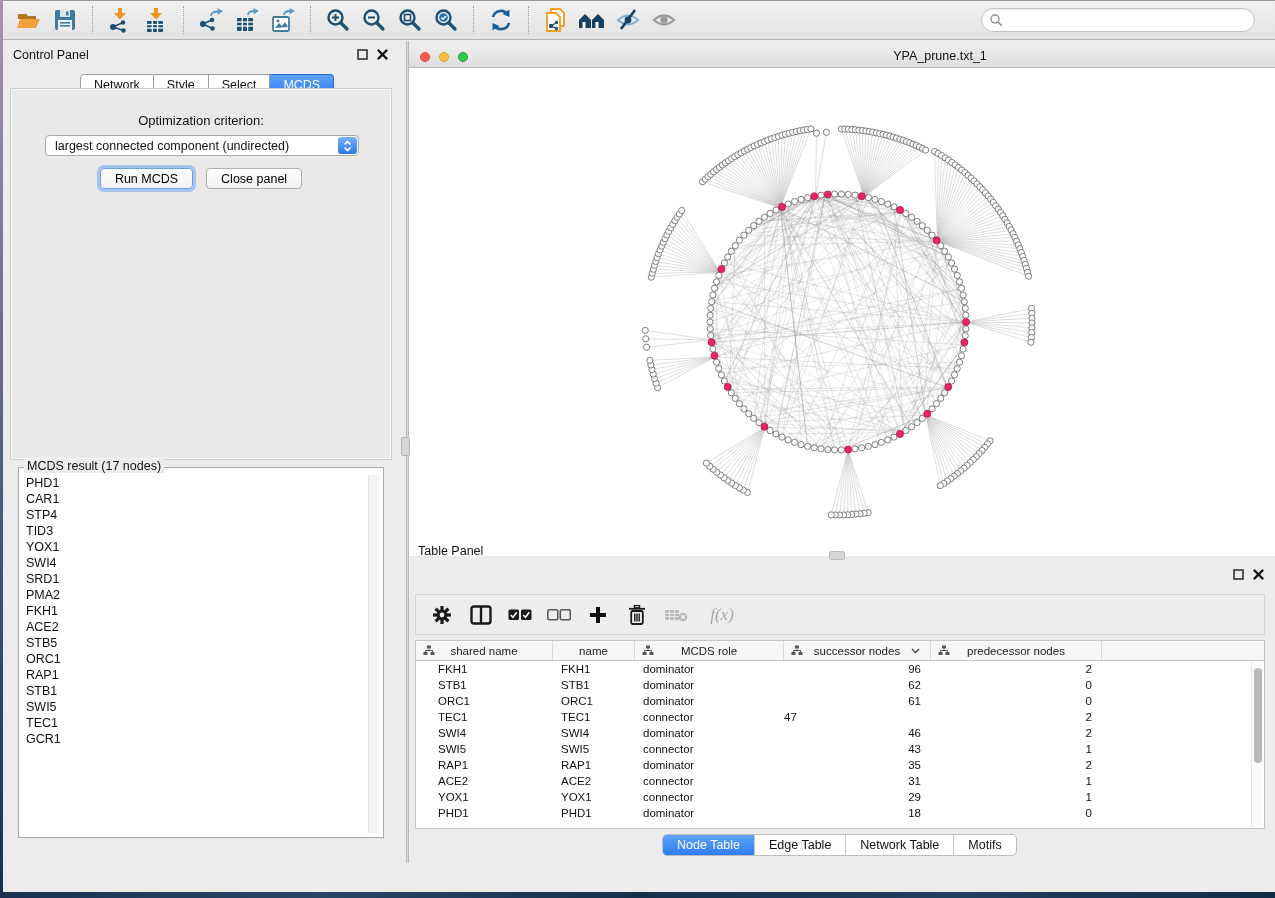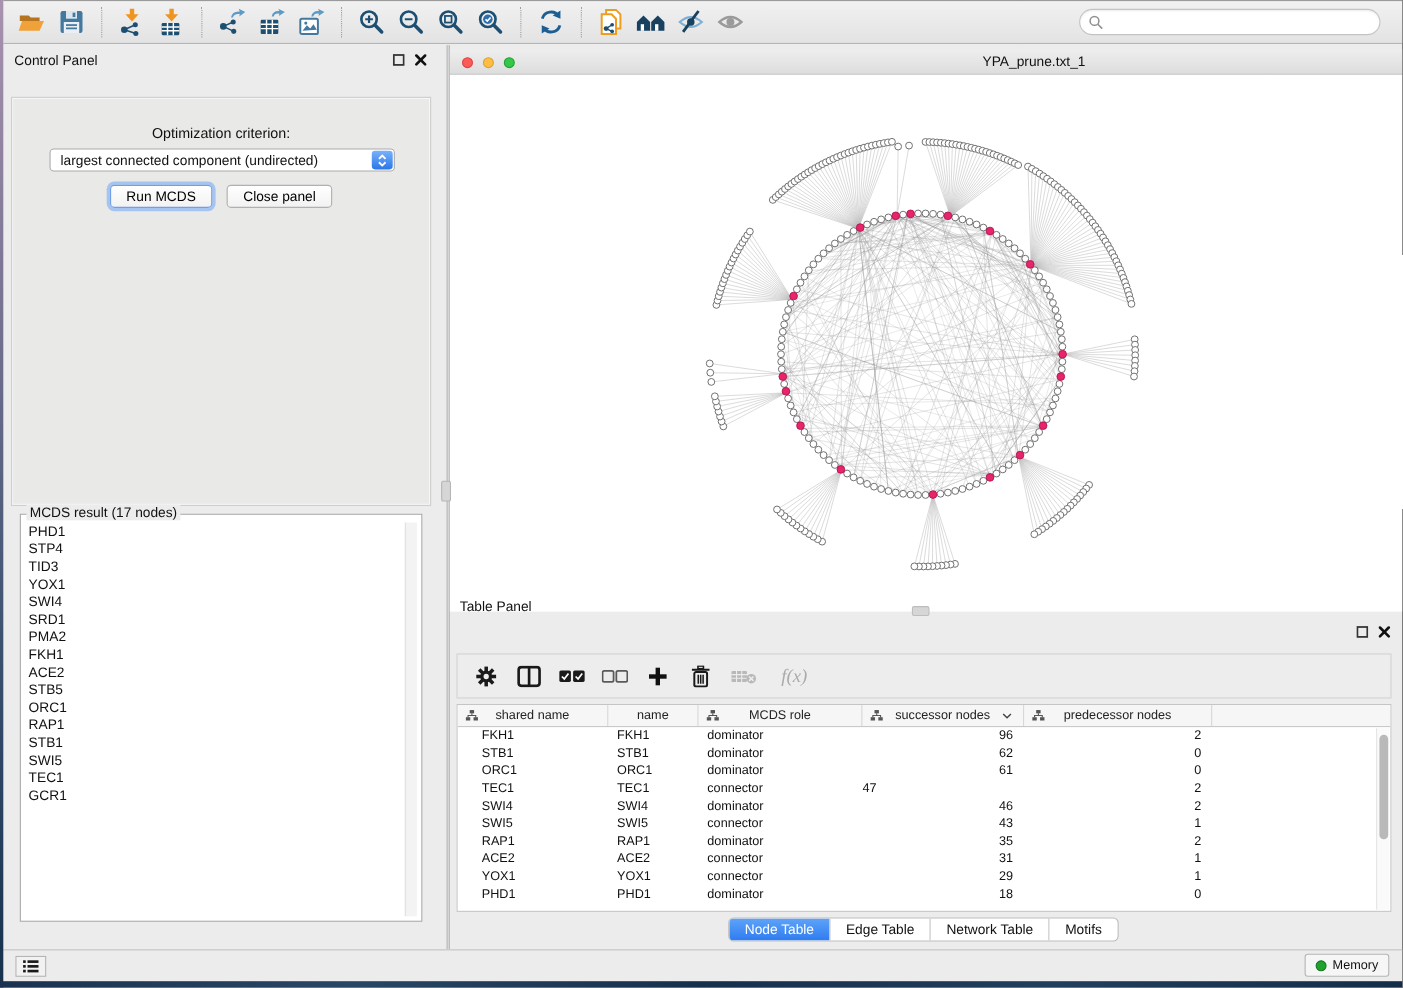--- a/index.html
+++ b/index.html
@@ -278,20 +278,26 @@
   <div class="panel-icons cp-icons">
     <svg width="11" height="11" viewBox="0 0 11 11">
       <rect x="1" y="1" width="9" height="9" fill="none" stroke="#333" stroke-width="1.6"></rect>
     </svg>
     <svg width="11" height="11" viewBox="0 0 11 11">
       <line x1="1.5" y1="1.5" x2="9.5" y2="9.5" stroke="#111" stroke-width="2.4" stroke-linecap="round"></line>
       <line x1="9.5" y1="1.5" x2="1.5" y2="9.5" stroke="#111" stroke-width="2.4" stroke-linecap="round"></line>
     </svg>
   </div>
 
+  <div class="ctl-tabs" id="ctl-tabs">
+      <span class="tab">Network</span>
+      <span class="tab">Style</span>
+      <span class="tab">Select</span>
+      <span class="tab active">MCDS</span>
+    </div>
 
   <div class="cp-body">
     <div class="opt-label">Optimization criterion:</div>
     <div class="combo">
       <span>largest connected component (undirected)</span>
       <span class="combo-step">
         <svg width="9" height="12" viewBox="0 0 9 12">
           <polyline points="1.5,4.5 4.5,1.5 7.5,4.5" fill="none" stroke="#fff" stroke-width="1.7"></polyline>
           <polyline points="1.5,7.5 4.5,10.5 7.5,7.5" fill="none" stroke="#fff" stroke-width="1.7"></polyline>
         </svg>
@@ -300,20 +306,21 @@
     <div class="btnrow">
       <button class="pushbtn focused">Run MCDS</button>
       <button class="pushbtn">Close panel</button>
     </div>
   </div>
 
   <div class="groupbox">
     <legend>MCDS result (17 nodes)</legend>
     <ul class="mcds-list" id="mcds-list">
         <li>PHD1</li>
+        <li>CAR1</li>
         <li>STP4</li>
         <li>TID3</li>
         <li>YOX1</li>
         <li>SWI4</li>
         <li>SRD1</li>
         <li>PMA2</li>
         <li>FKH1</li>
         <li>ACE2</li>
         <li>STB5</li>
         <li>ORC1</li>
@@ -1286,34 +1293,16 @@
     </div>
   </div>
 
   <div class="bottom-tabs" id="bottom-tabs">
       <span class="btab active">Node Table</span>
       <span class="btab">Edge Table</span>
       <span class="btab">Network Table</span>
       <span class="btab">Motifs</span>
     </div>
 
-  <div class="statusbar">
-    <div class="listbtn">
-      <svg width="16" height="13" viewBox="0 0 16 13">
-        <g fill="#1a1a1a">
-          <rect x="1" y="1" width="2.4" height="2.4"></rect>
-            <rect x="1" y="5.3" width="2.4" height="2.4"></rect>
-            <rect x="1" y="9.6" width="2.4" height="2.4"></rect>
-          <rect x="5" y="1" width="10" height="2.4"></rect>
-            <rect x="5" y="5.3" width="10" height="2.4"></rect>
-            <rect x="5" y="9.6" width="10" height="2.4"></rect>
-        </g>
-      </svg>
-    </div>
-    <div class="membtn">
-      <span class="memdot"></span>
-      <span>Memory</span>
-    </div>
-  </div>
 
   <div class="edge-left"></div>
   <div class="edge-bottom"></div>
 </div>
 
 </body></html>

